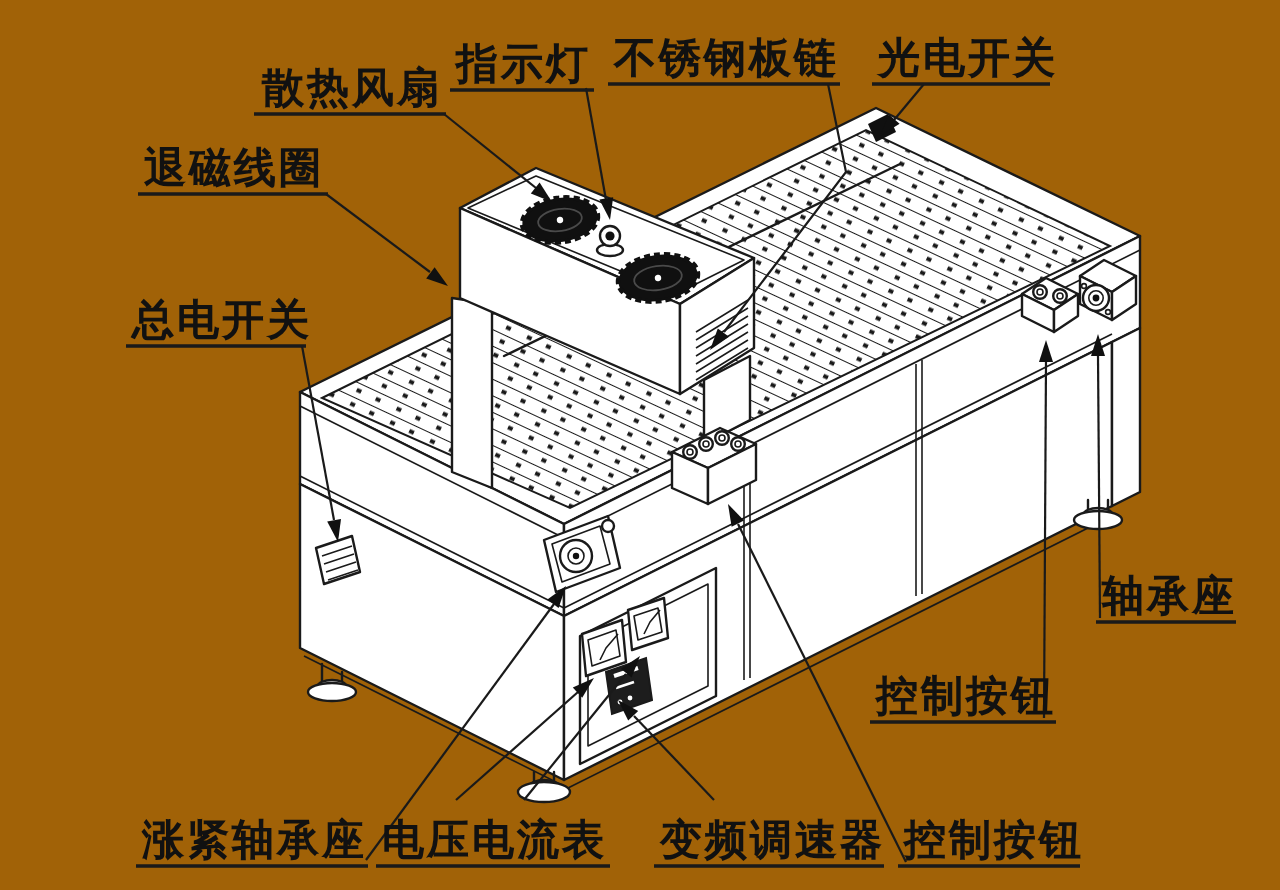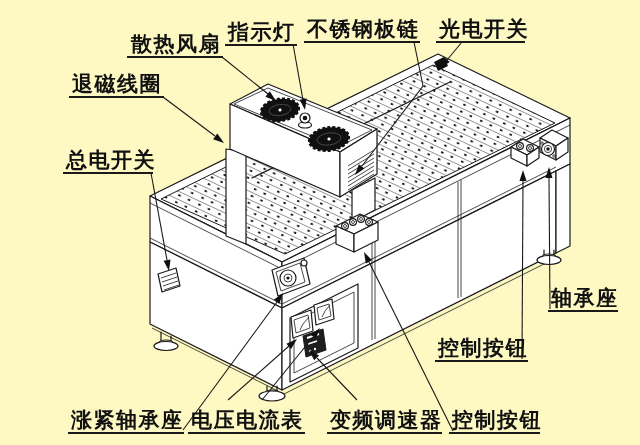--- a/index.html
+++ b/index.html
@@ -1,16 +1,16 @@
 <!DOCTYPE html>
 <html><head>
 <meta charset="utf-8">
 <style>
   html,body{margin:0;padding:0;background:#ffffff;}
-  .stage{position:relative;width:640px;height:445px;background:#fef9c3;overflow:hidden;}
+  .stage{position:relative;width:640px;height:445px;background:#a16207;overflow:hidden;}
   .ln{fill:none;stroke:#1a1a1a;stroke-width:1.2;stroke-linejoin:round;stroke-linecap:round;}
   .thin{fill:none;stroke:#1a1a1a;stroke-width:0.8;stroke-linejoin:round;}
   .fw{fill:#ffffff;stroke:#1a1a1a;stroke-width:1.2;stroke-linejoin:round;}
   .dk{fill:#101010;stroke:none;}
   .lead{fill:none;stroke:#1a1a1a;stroke-width:1.1;}
   .ul{stroke:#1a1a1a;stroke-width:1.8;}
   .lbl{font-family:"Liberation Sans",sans-serif;font-weight:bold;font-size:21px;letter-spacing:1.5px;fill:#111111;}
 </style>
 </head>
 <body>

